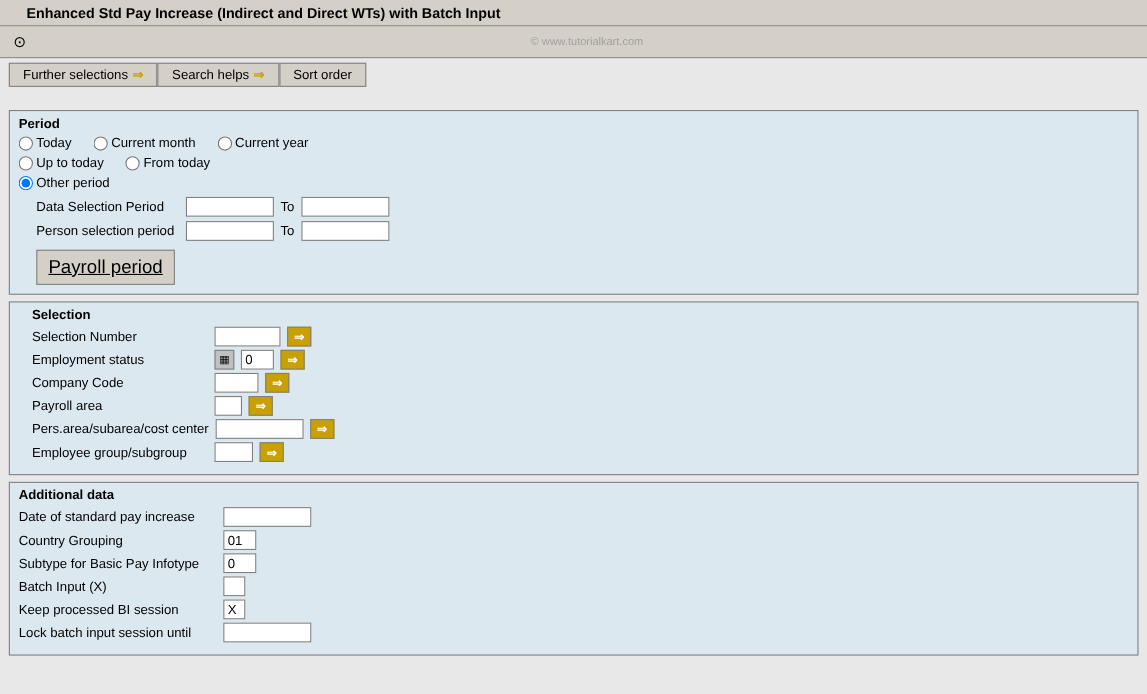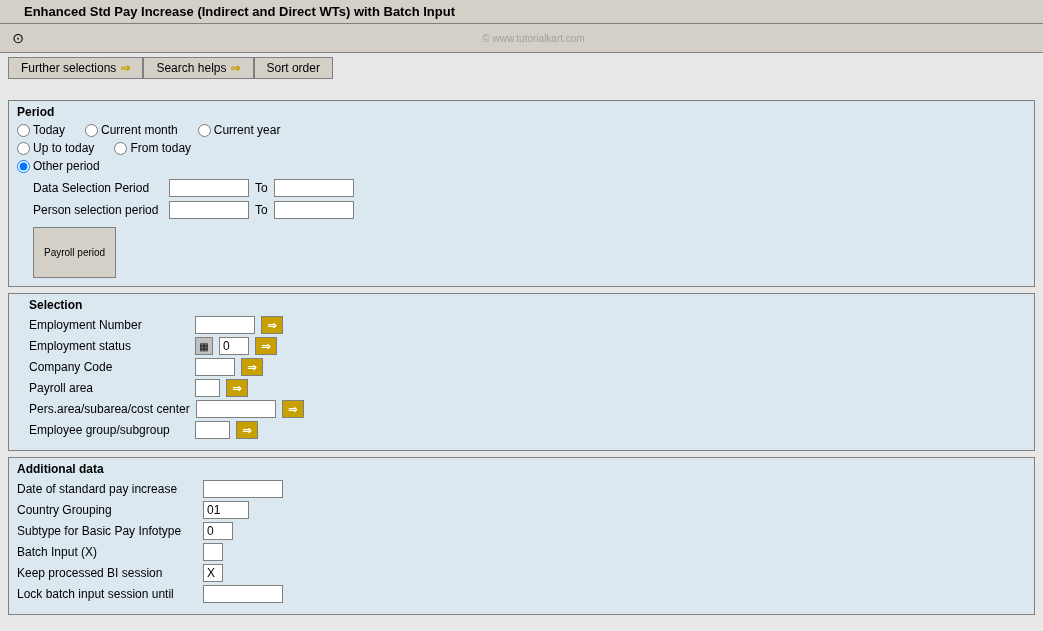--- a/index.html
+++ b/index.html
@@ -116,25 +116,26 @@
     .field-input-md {
       width: 80px;
     }
     .to-label {
       font-size: 12px;
       color: #000;
     }
     .payroll-btn {
       background: #d4d0c8;
       border: 1px solid #808080;
-      padding: 19px 10px;
-      cursor: pointer;
-      font-size: 10px;
+      padding: 5px 10px;
+      cursor: pointer;
+      font-size: 17px;
       margin-top: 4px;
       margin-left: 16px;
+      text-decoration: underline;
     }
     .selection-section {
       border: 1px solid #808080;
       background: #dce8f0;
       margin-bottom: 6px;
       padding: 4px 8px 8px 20px;
     }
     .sel-row {
       display: flex;
       align-items: center;
@@ -273,21 +274,21 @@
     </div>
 
     
     <button class="payroll-btn">Payroll period</button>
   </div>
 
   <div class="selection-section">
     <div class="section-title">Selection</div>
 
     <div class="sel-row">
-      <span class="sel-label">Employment Number</span>
+      <span class="sel-label">Selection Number</span>
       <input type="text" class="field-input" style="width: 60px;" value="">
       <div class="arrow-btn">⇒</div>
     </div>
 
     <div class="sel-row">
       <span class="sel-label">Employment status</span>
       <div class="emp-status-icon">▦</div>
       <input type="text" class="field-input" style="width: 30px;" value="0">
       <div class="arrow-btn">⇒</div>
     </div>
@@ -320,21 +321,21 @@
   <div class="additional-section">
     <div class="section-title">Additional data</div>
 
     <div class="add-row">
       <span class="add-label">Date of standard pay increase</span>
       <input type="text" class="field-input" style="width: 80px;" value="">
     </div>
 
     <div class="add-row">
       <span class="add-label">Country Grouping</span>
-      <input type="text" class="field-input" style="width: 46px;" value="01">
+      <input type="text" class="field-input" style="width: 30px;" value="01">
     </div>
 
     <div class="add-row">
       <span class="add-label">Subtype for Basic Pay Infotype</span>
       <input type="text" class="field-input" style="width: 30px;" value="0">
     </div>
 
     <div class="add-row">
       <span class="add-label">Batch Input (X)</span>
       <input type="text" class="field-input" style="width: 20px;" value="">

